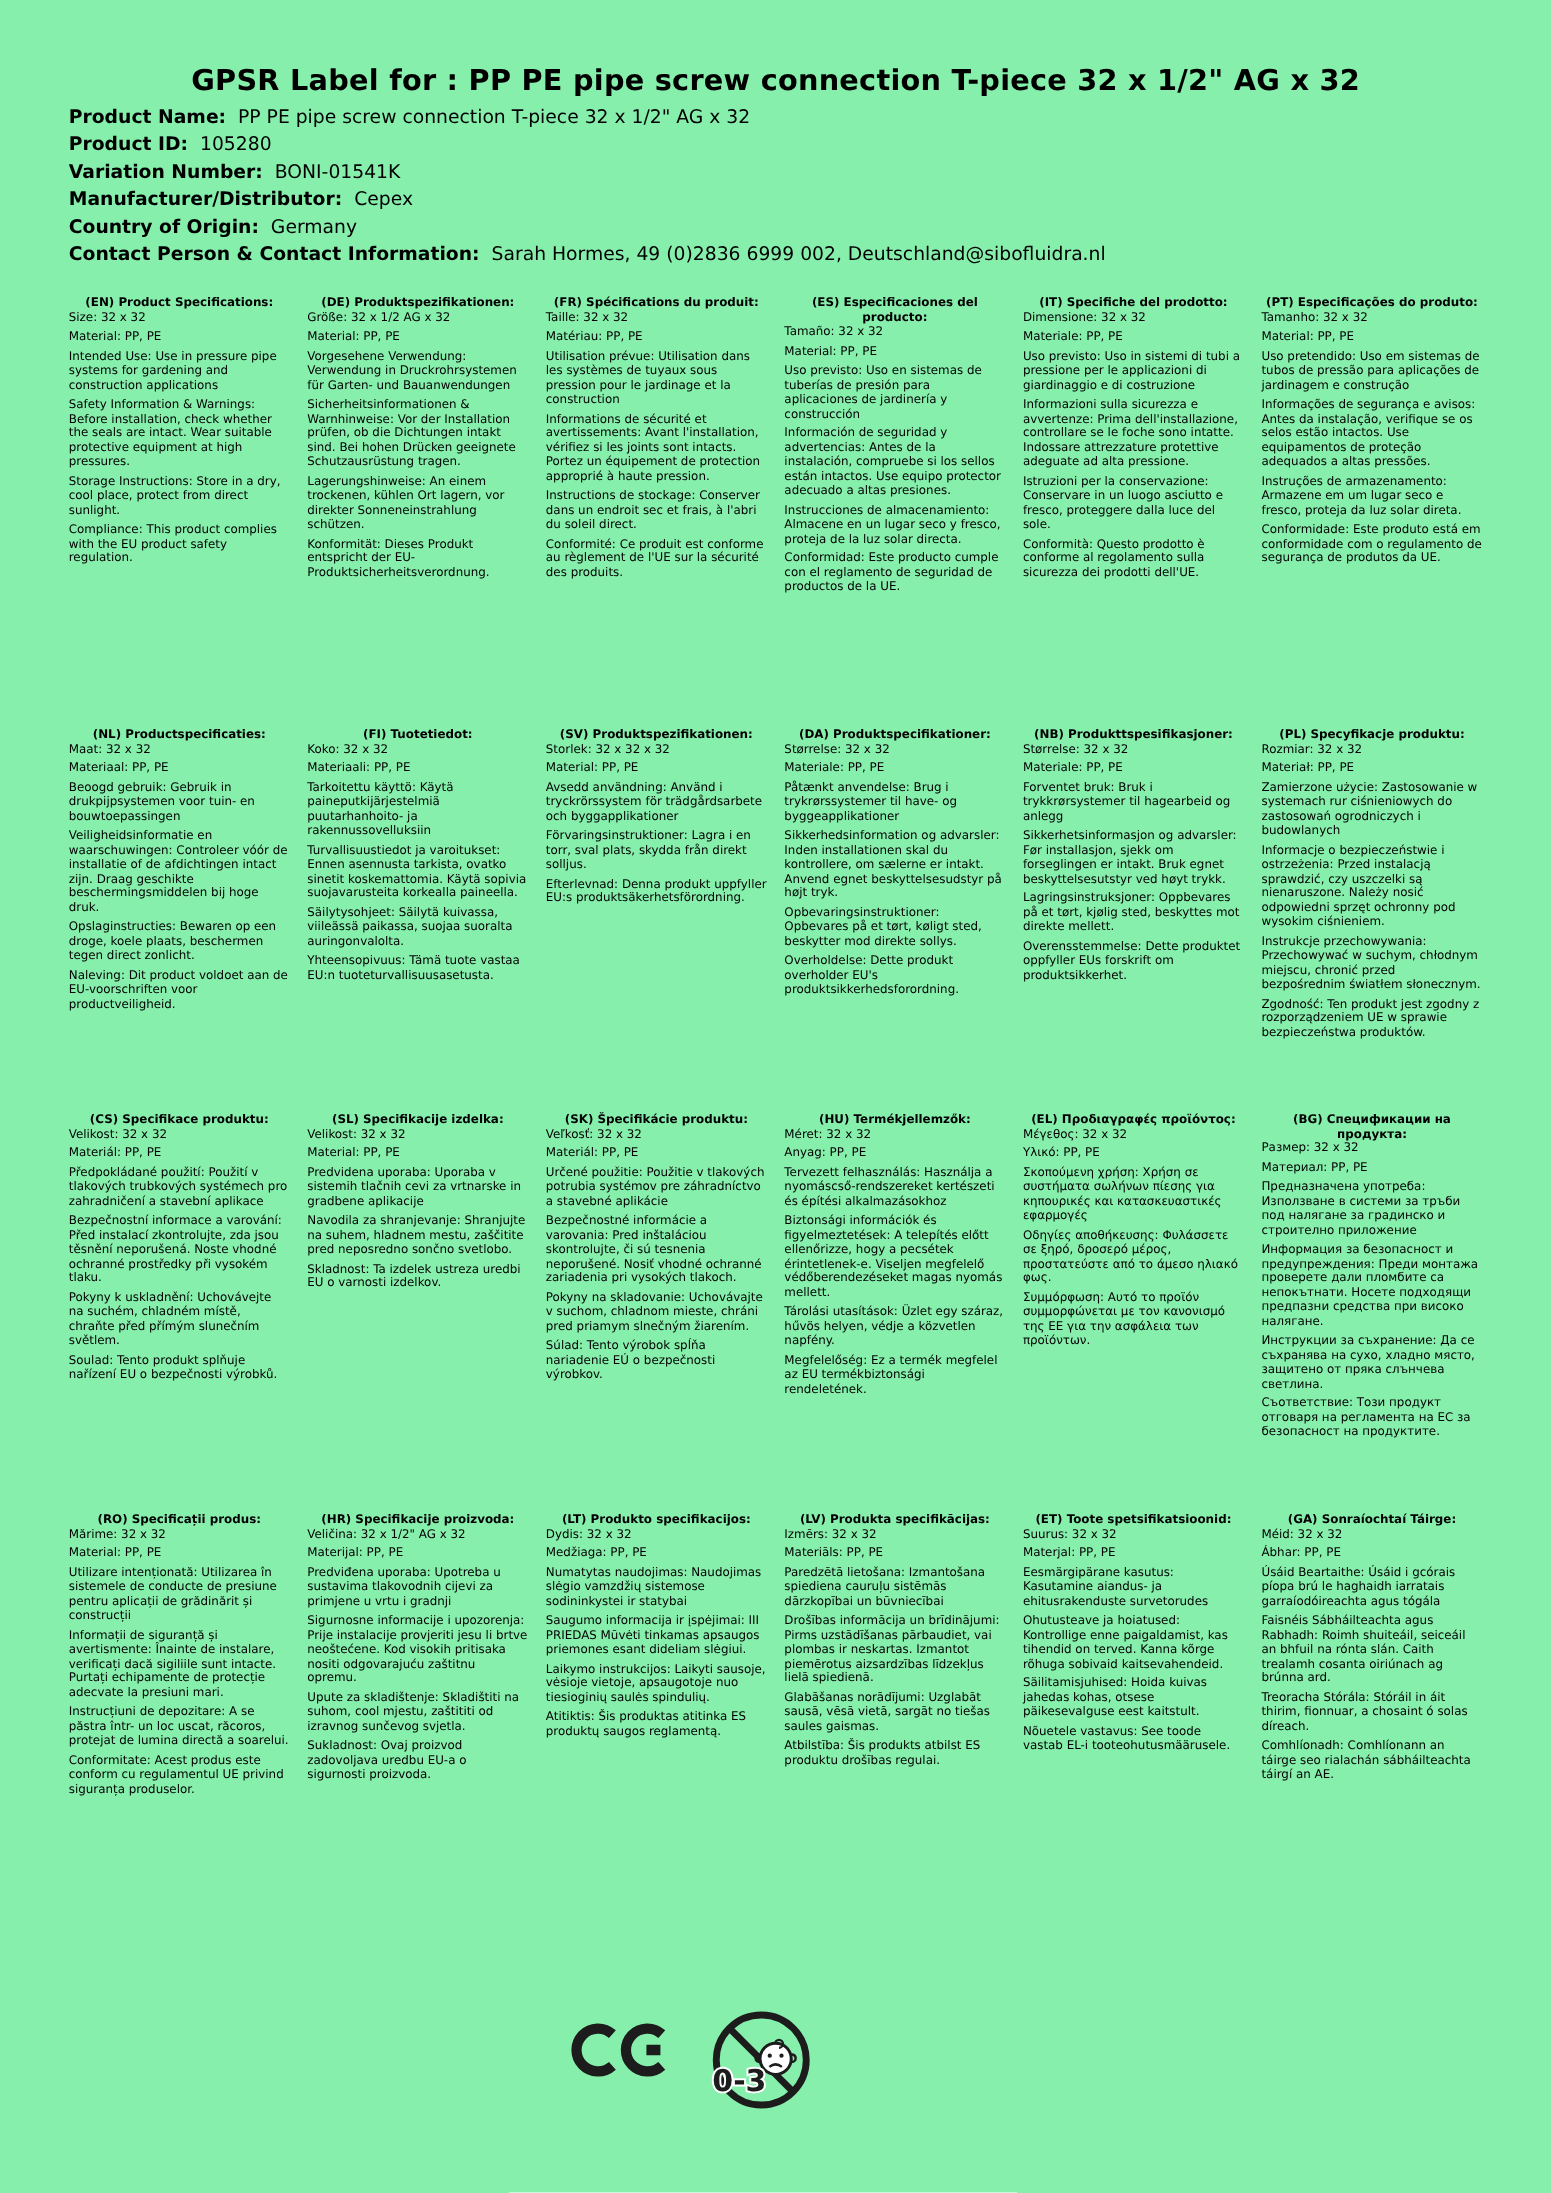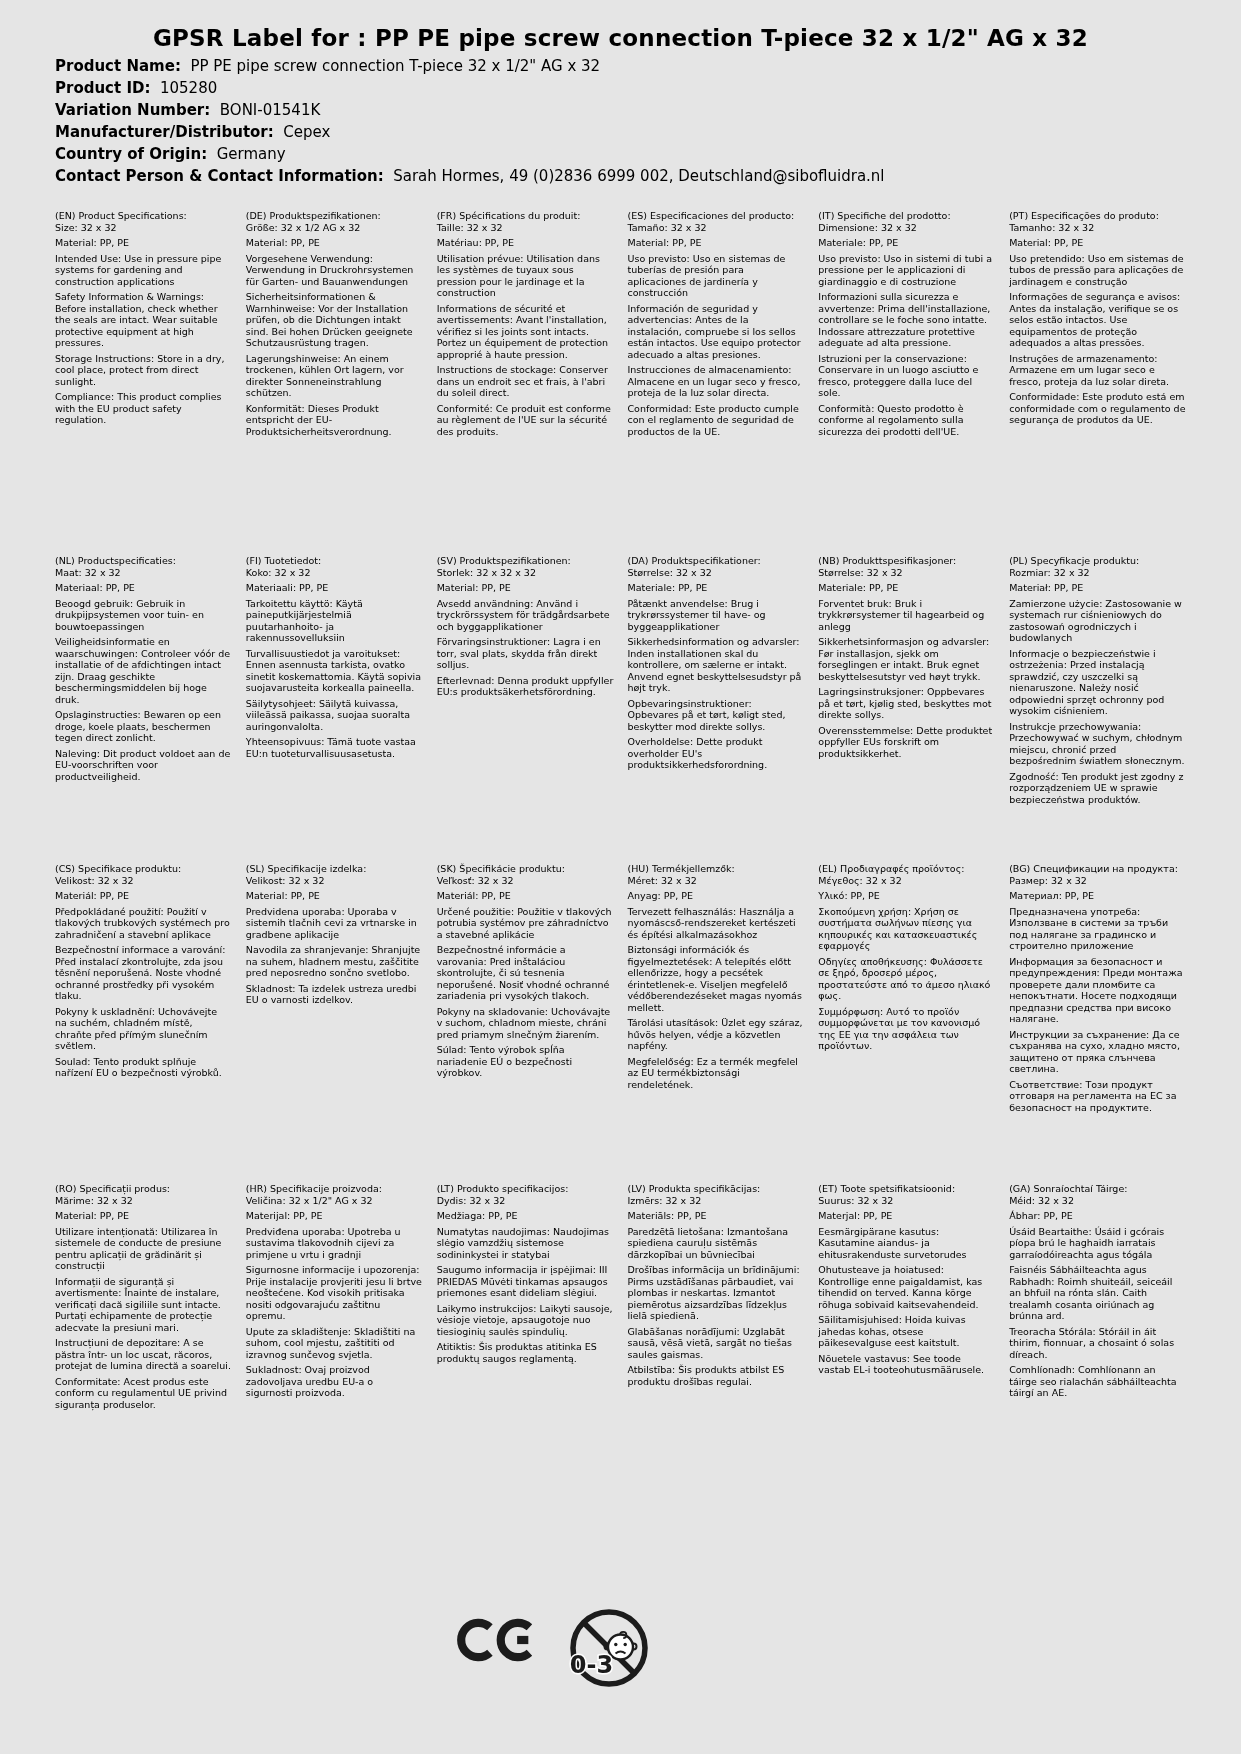--- a/index.html
+++ b/index.html
@@ -1,32 +1,32 @@
 <!DOCTYPE html>
 <html><head>
 <meta charset="utf-8">
 <style>
   * { box-sizing: border-box; }
   html, body { margin: 0; padding: 0; background: #fff; }
   body { font-family: "DejaVu Sans", "Liberation Sans", sans-serif; color: #000; }
-  .page { position: relative; width: 1241px; height: 1754px; background: #e5e5e5; padding: 21px 55px 0 55px; overflow: hidden; }
+  .page { position: relative; width: 1241px; height: 1754px; background: #86efac; padding: 48px 55px 0 55px; overflow: hidden; }
   .title { margin: 0 auto; max-width: 975px; text-align: center; font-size: 23px; line-height: 34px; font-weight: bold; letter-spacing: 0.2px; }
   .product-info { font-size: 15px; line-height: 22px; }
   .info-label { font-weight: bold; }
   .spec-grid {
     margin-top: 23px;
     display: grid;
     grid-template-columns: repeat(6, 1fr);
     grid-template-rows: 345px 308px 320px auto;
     column-gap: 14px;
     font-size: 9.5px;
     line-height: 11.5px;
   }
   .spec-block { min-width: 0; }
-  .spec-heading { font-weight: normal; overflow-wrap: break-word; }
+  .spec-heading { font-weight: bold; overflow-wrap: break-word; text-align: center; }
   .spec-para { margin: 0; overflow-wrap: break-word; }
   .spec-para + .spec-para { margin-top: 4px; }
   .footer-icons { position: absolute; top: 1608px; left: 453px; display: flex; align-items: flex-start; gap: 28px; }
   .ce-svg { display: block; margin-bottom: 3px; }
   .age-svg { display: block; }
 </style>
 </head>
 <body>
 
 <div class="page">
@@ -131,21 +131,21 @@
         <p class="spec-para">Sikkerhedsinformation og advarsler: Inden installationen skal du kontrollere, om sælerne er intakt. Anvend egnet beskyttelsesudstyr på højt tryk.</p>
         <p class="spec-para">Opbevaringsinstruktioner: Opbevares på et tørt, køligt sted, beskytter mod direkte sollys.</p>
         <p class="spec-para">Overholdelse: Dette produkt overholder EU's produktsikkerhedsforordning.</p>
       </div>
       <div class="spec-block">
         <div class="spec-heading">(NB) Produkttspesifikasjoner:</div>
         <p class="spec-para">Størrelse: 32 x 32</p>
         <p class="spec-para">Materiale: PP, PE</p>
         <p class="spec-para">Forventet bruk: Bruk i trykkrørsystemer til hagearbeid og anlegg</p>
         <p class="spec-para">Sikkerhetsinformasjon og advarsler: Før installasjon, sjekk om forseglingen er intakt. Bruk egnet beskyttelsesutstyr ved høyt trykk.</p>
-        <p class="spec-para">Lagringsinstruksjoner: Oppbevares på et tørt, kjølig sted, beskyttes mot direkte sollys.</p>
+        <p class="spec-para">Lagringsinstruksjoner: Oppbevares på et tørt, kjølig sted, beskyttes mot direkte mellett.</p>
         <p class="spec-para">Overensstemmelse: Dette produktet oppfyller EUs forskrift om produktsikkerhet.</p>
       </div>
       <div class="spec-block">
         <div class="spec-heading">(PL) Specyfikacje produktu:</div>
         <p class="spec-para">Rozmiar: 32 x 32</p>
         <p class="spec-para">Materiał: PP, PE</p>
         <p class="spec-para">Zamierzone użycie: Zastosowanie w systemach rur ciśnieniowych do zastosowań ogrodniczych i budowlanych</p>
         <p class="spec-para">Informacje o bezpieczeństwie i ostrzeżenia: Przed instalacją sprawdzić, czy uszczelki są nienaruszone. Należy nosić odpowiedni sprzęt ochronny pod wysokim ciśnieniem.</p>
         <p class="spec-para">Instrukcje przechowywania: Przechowywać w suchym, chłodnym miejscu, chronić przed bezpośrednim światłem słonecznym.</p>
         <p class="spec-para">Zgodność: Ten produkt jest zgodny z rozporządzeniem UE w sprawie bezpieczeństwa produktów.</p>

